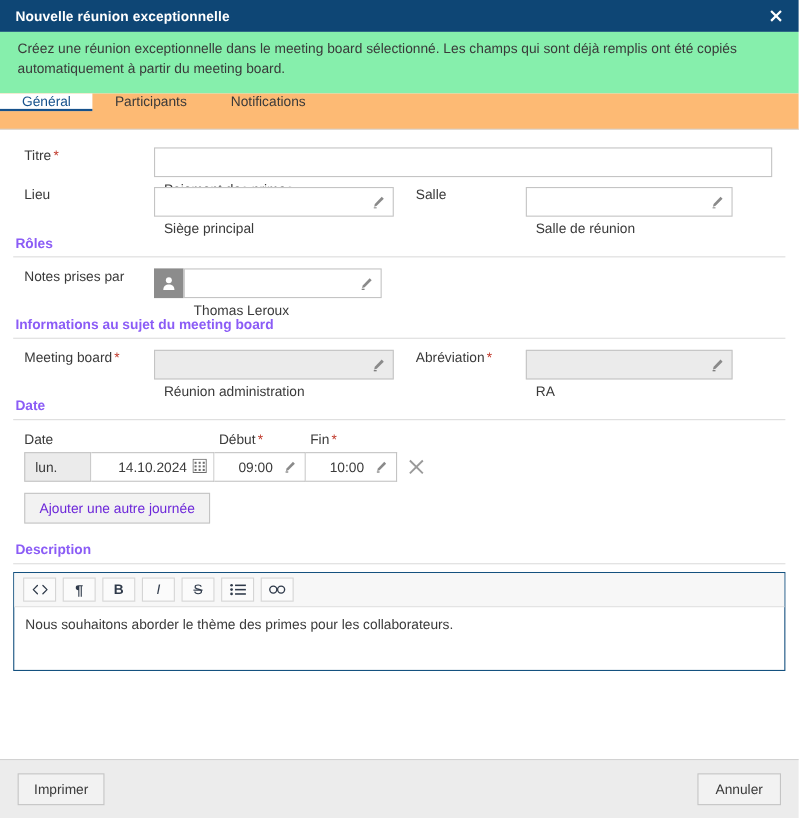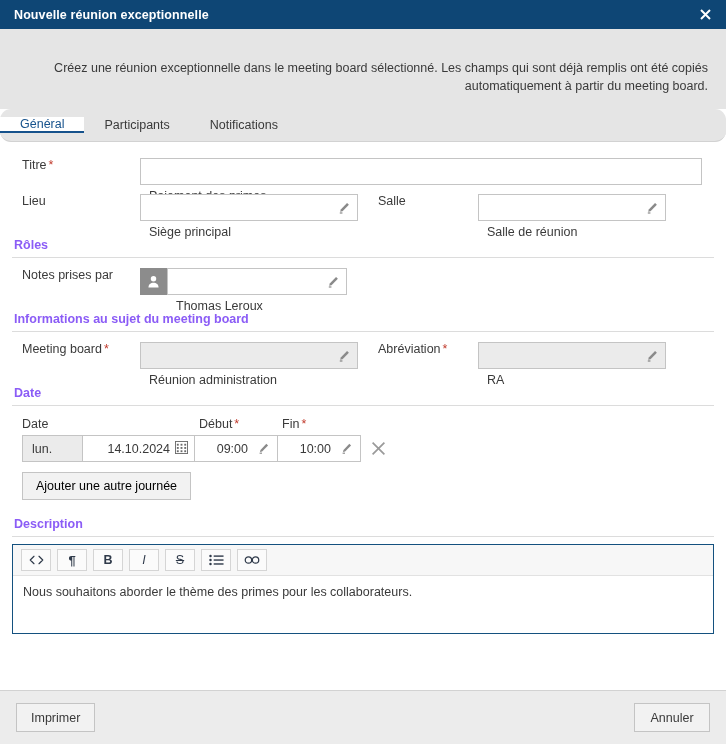--- a/index.html
+++ b/index.html
@@ -49,39 +49,37 @@
     justify-content: center;
     cursor: pointer;
     font-size: 13px;
     line-height: 1;
     color: #ffffff;
     font-weight: bold;
   }
 
   
   .intro {
-    padding: 30px 18px 14px 16px;
+    padding: 6px 18px 14px 16px;
     font-size: 12.5px;
     color: #3a3a3a;
     line-height: 1.45;
-    background: #e5e5e5;
-    flex: 0 0 auto;
-    text-align: right;
+    background: #86efac;
+    flex: 0 0 auto;
   }
 
   
   .tabstrip {
     height: 33px;
-    background: #e5e5e5;
+    background: #fdba74;
     border-bottom: 1px solid #d2d2d2;
     display: flex;
-    align-items: center;
-    flex: 0 0 auto;
-    box-sizing: border-box;
-    border-radius: 11px;
+    align-items: flex-start;
+    flex: 0 0 auto;
+    box-sizing: border-box;
   }
   .tab {
     padding: 0 20px;
     display: flex;
     align-items: center;
     font-size: 12.5px;
     color: #3a3a3a;
     cursor: pointer;
     box-sizing: border-box;
     position: relative;
@@ -235,21 +233,21 @@
     cursor: pointer;
     color: #9a9a9a;
   }
 
   .btn {
     height: 27px;
     min-width: 60px;
     border: 1px solid #c4c4c4;
     background: #f2f2f2;
     font-size: 12.5px;
-    color: #000000;
+    color: #6d28d9;
     font-family: "Liberation Sans", sans-serif;
     cursor: pointer;
     padding: 0 13px;
     box-sizing: border-box;
   }
   .add-day-wrap {
     margin-top: 10px;
     padding-left: 10px;
   }
   .add-day { height: 28px; }

